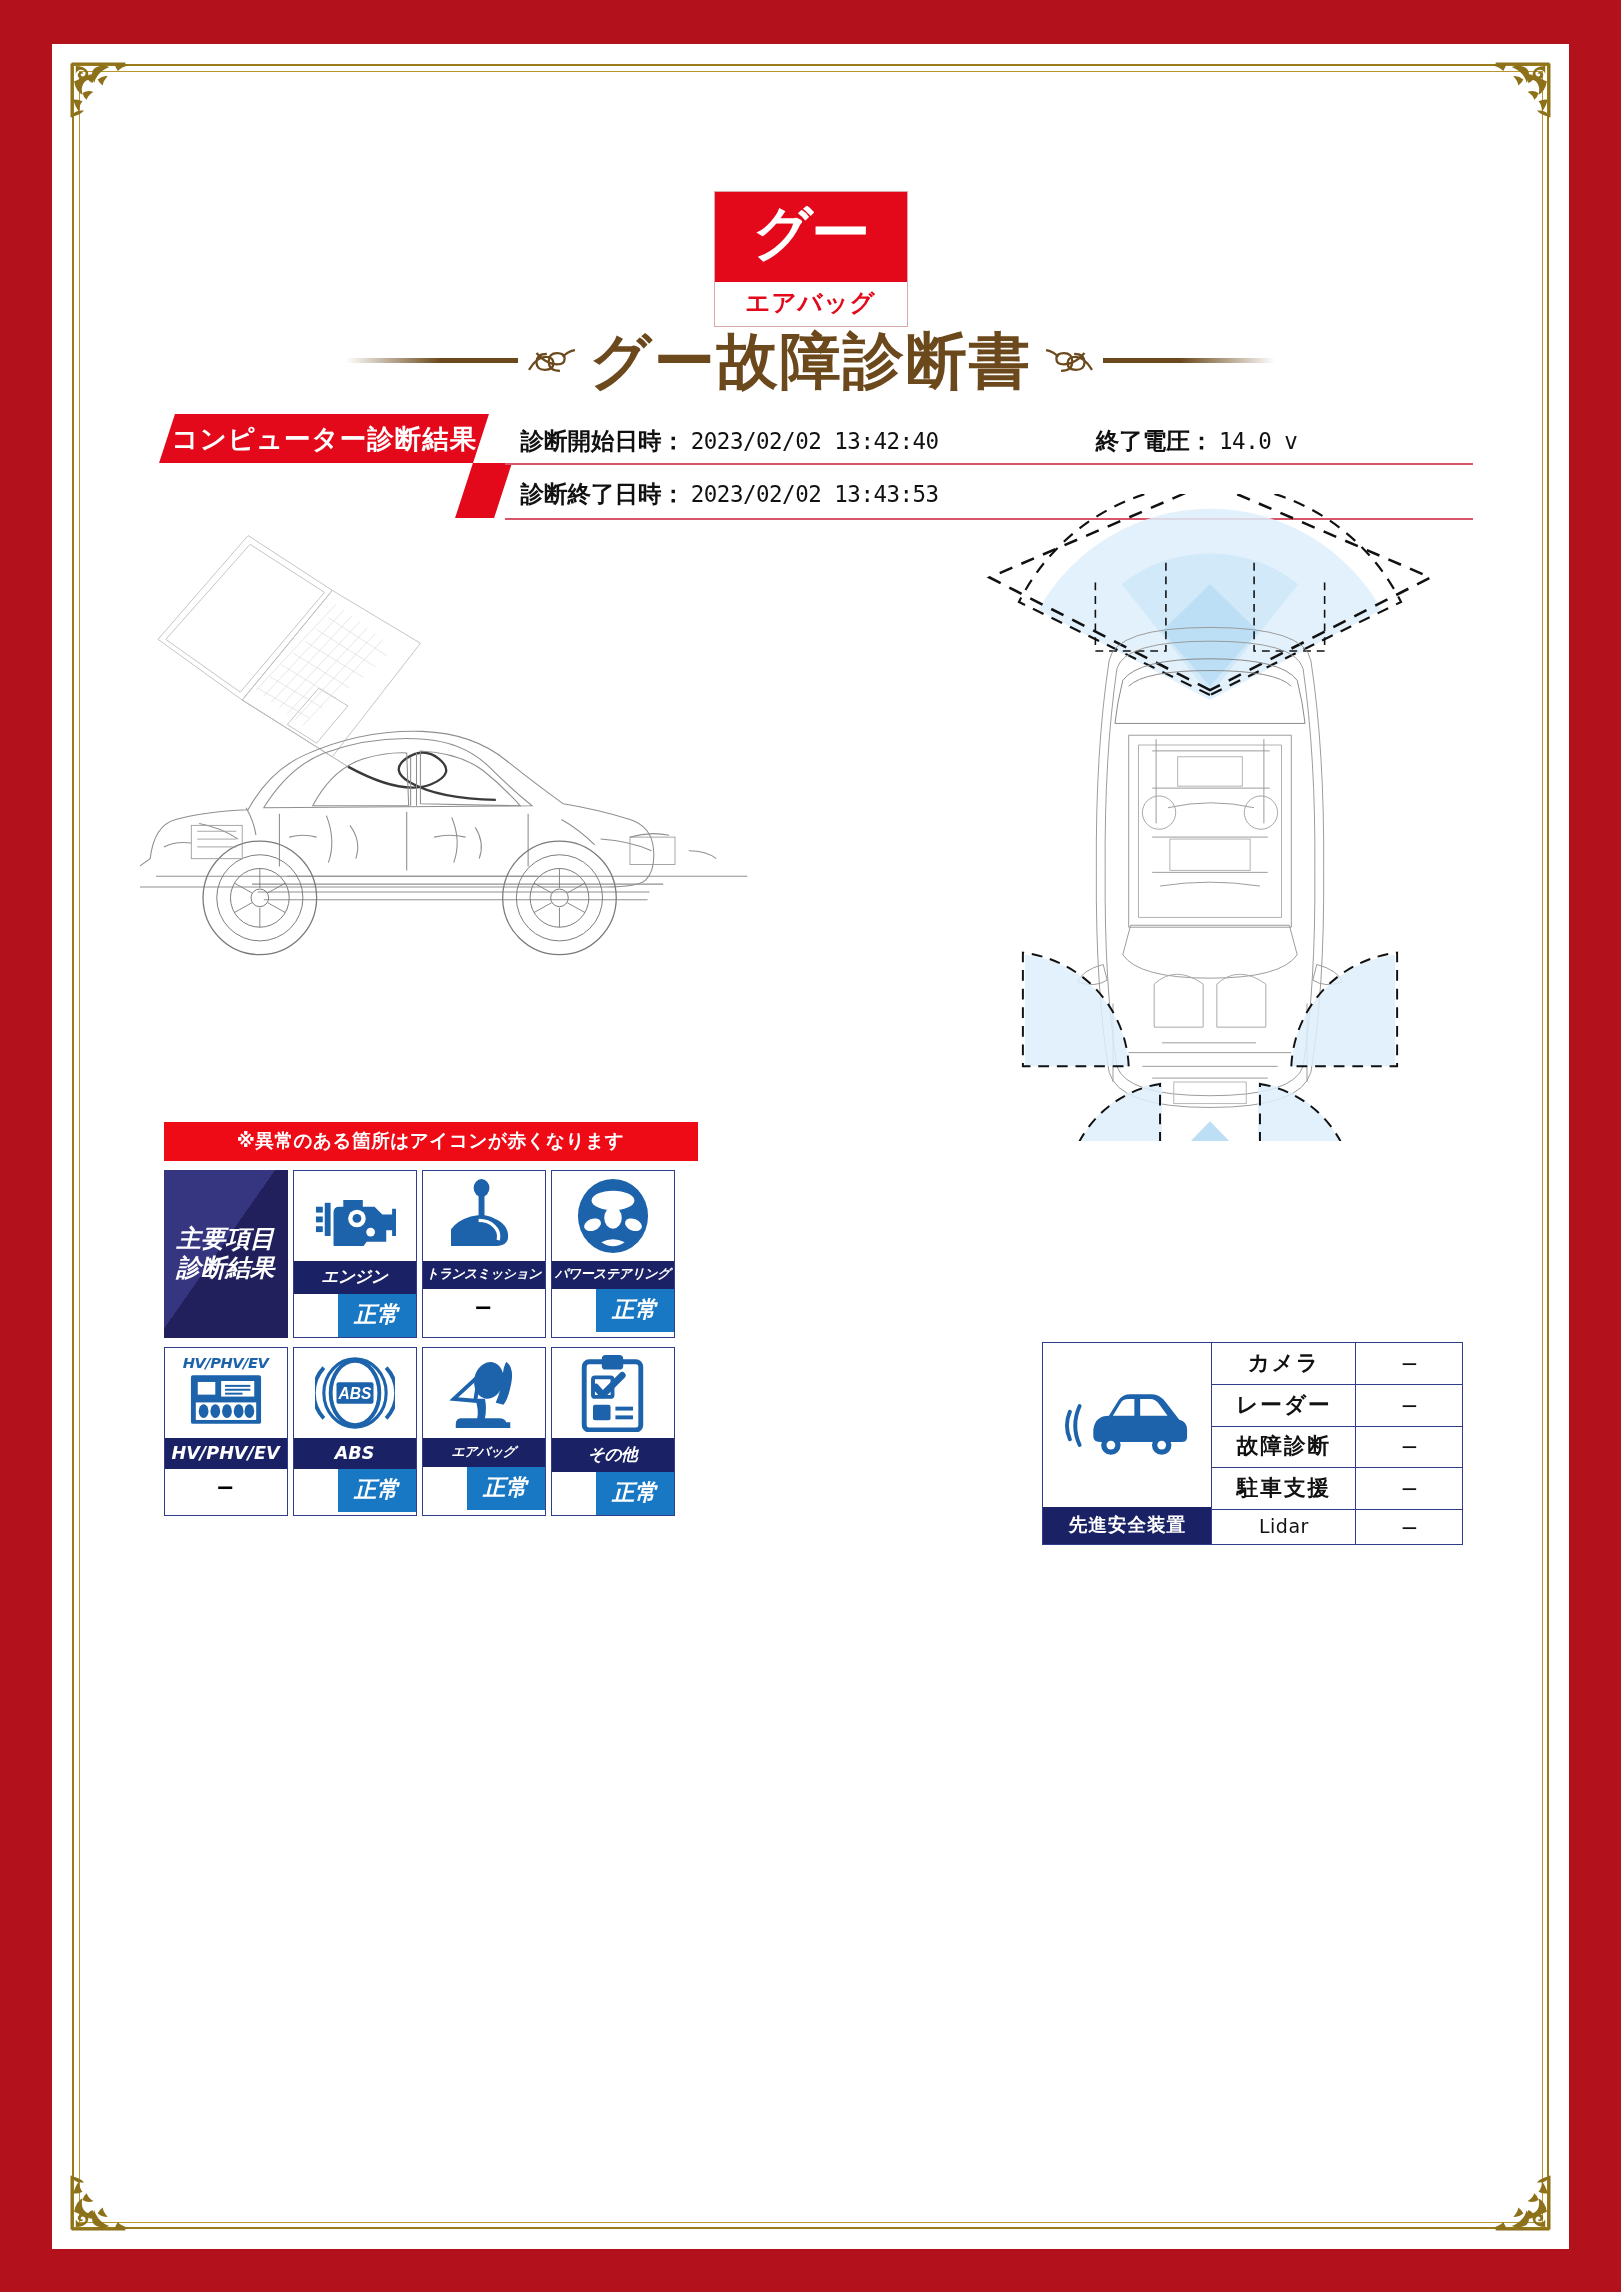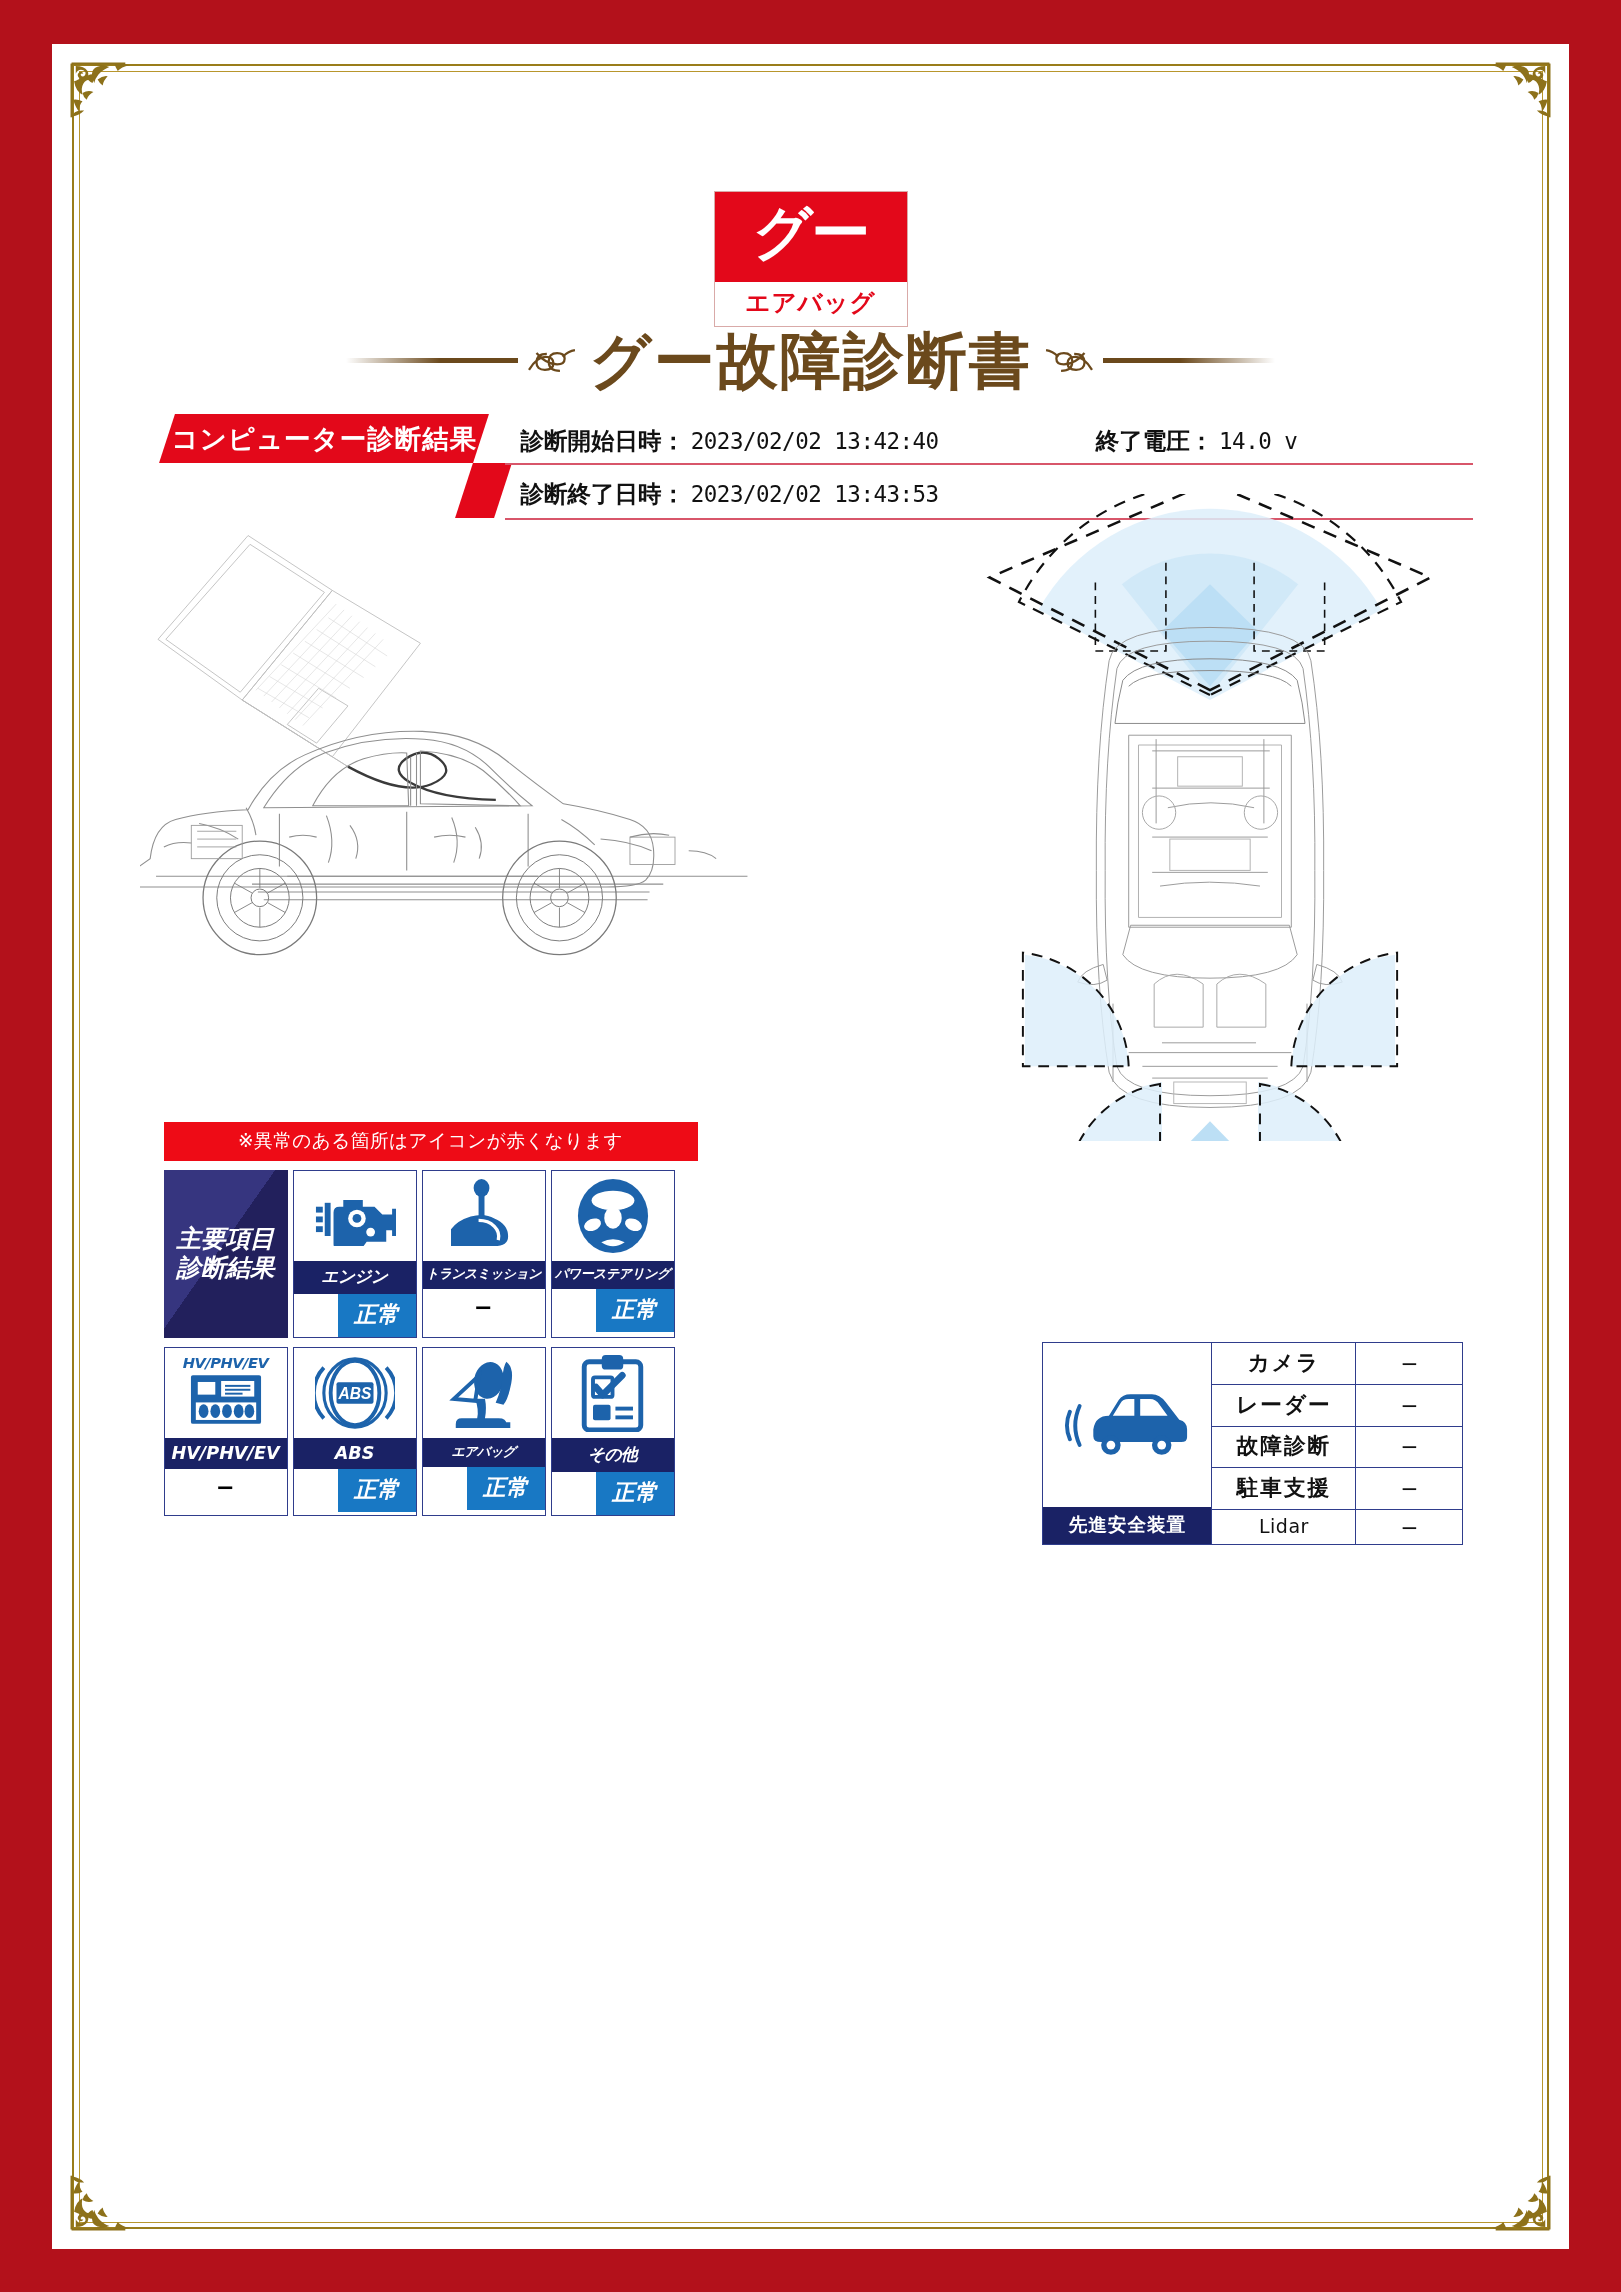--- a/index.html
+++ b/index.html
@@ -188,21 +188,21 @@
   #results {
     position: absolute;
     left: 23.5px; top: 1000px;
     width: 534px;
   }
   #warn-bar {
     background: #ee0b16;
     color: #fff;
     text-align: center;
     font-size: 18.6px;
-    font-weight: 400;
+    font-weight: 700;
     padding: 5.9px 0 6.9px;
     font-family: "DejaVu Sans", sans-serif;
     letter-spacing: 0.5px;
   }
   .res-row { display: flex; gap: 5px; margin-top: 8.8px; font-style: italic; }
   .res-cell {
     width: 124px;
     border: 1.5px solid #2f3d8c;
     background: #fff;
     overflow: hidden;

